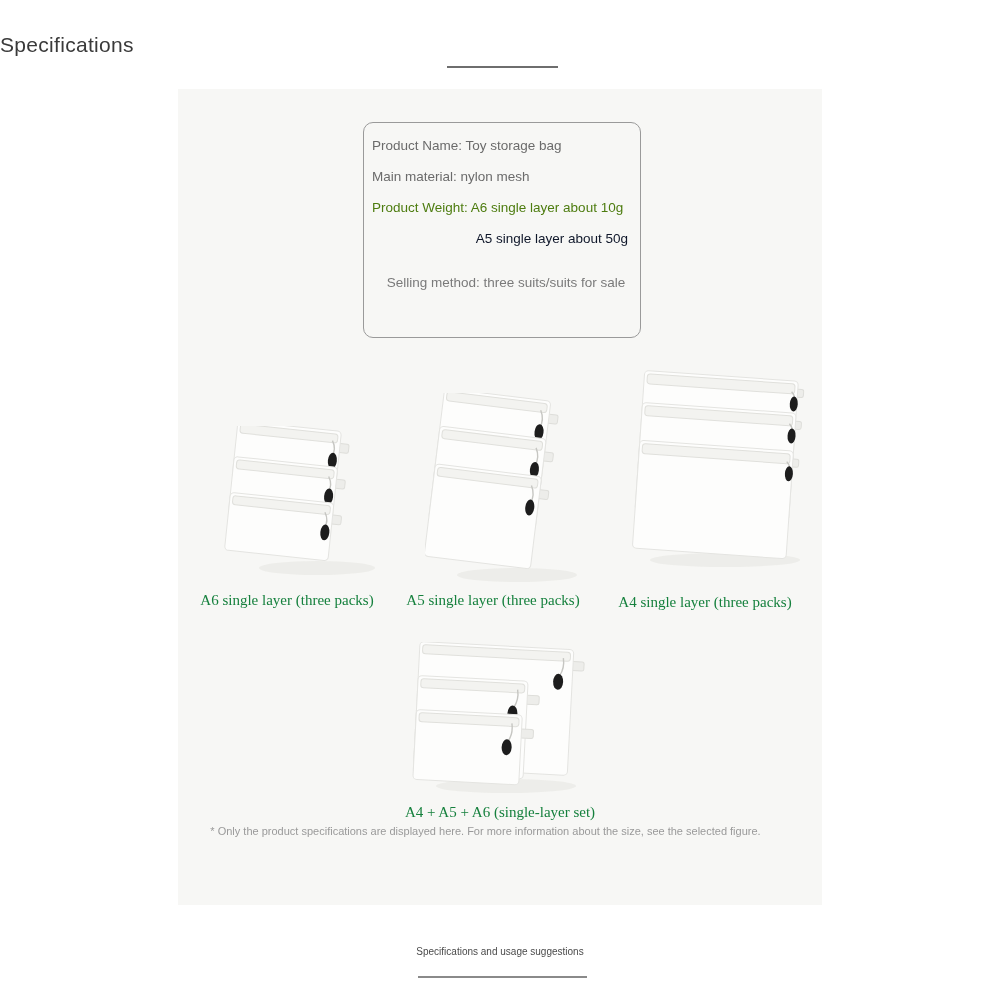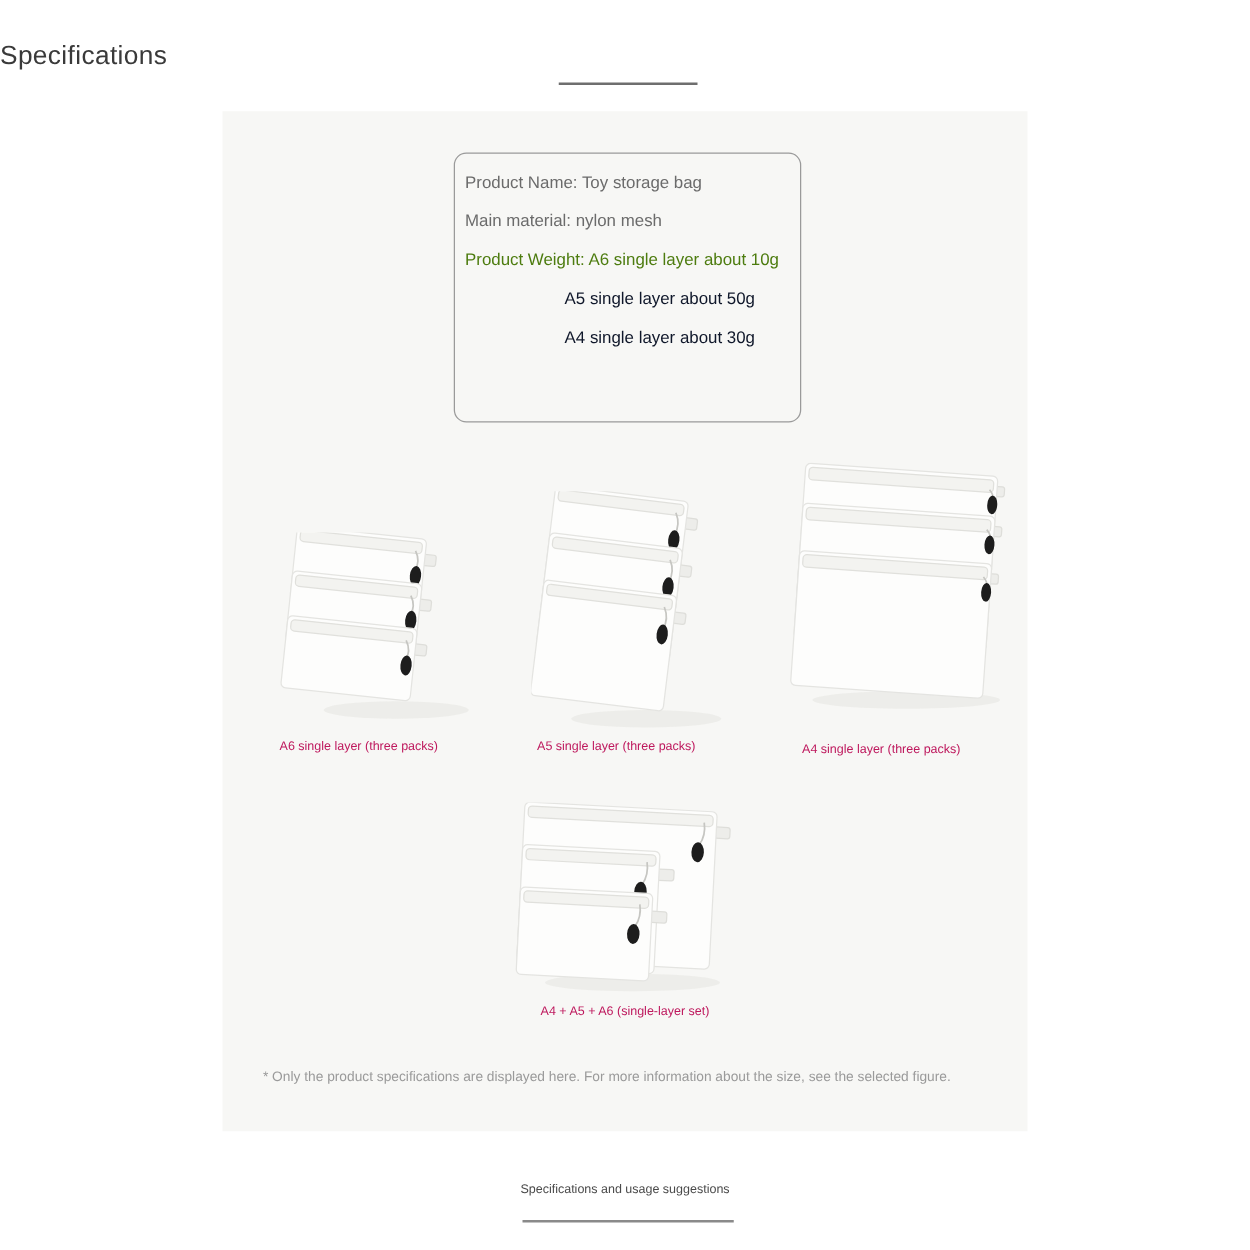--- a/index.html
+++ b/index.html
@@ -17,34 +17,34 @@
     position:absolute; top:66px; left:447px; width:111px; height:2px;
     background:#6e6e6e;
   }
   .panel {
     position:absolute; left:178px; top:89px; width:644px; height:816px;
     background:#f7f7f5;
   }
   .spec-box {
     position:absolute; left:363px; top:122px; width:278px; height:216px;
     border:1px solid #9a9a9a; border-radius:10px;
-    padding:7px 24px 0 8px;
+    padding:7px 0 0 8px;
   }
   .spec-line { font-size:13.5px; line-height:31px; white-space:nowrap; }
   .spec-dark  { color:#6b6b6b; }
   .spec-light { color:#4d7c0f; }
   .spec-mid   { color:#0f172a; text-align:right; padding-right:12px; }
   .spec-sell  { color:#7a7a7a; text-align:center; margin-top:13px; }
   .stack { position:absolute; }
   .caption {
     position:absolute; transform:translateX(-50%);
-    font-size:10px; color:#be185d; white-space:nowrap;
+    font-size:15px; color:#15803d; white-space:nowrap;font-family:Liberation Serif, serif;
   }
   .footnote {
-    position:absolute; top:856px; left:0; width:971px;
+    position:absolute; top:825px; left:0; width:971px;
     text-align:center; font-size:11px; color:#9a9a9a;
   }
   .footer-title {
     position:absolute; top:946px; left:0; width:1000px;
     text-align:center; font-size:10px; color:#4a4a4a;
   }
   .footer-underline {
     position:absolute; top:976px; left:418px; width:169px; height:2px;
     background:#8a8a8a;
   }
@@ -64,21 +64,21 @@
   <div class="page-title">Specifications</div>
   <div class="title-underline"></div>
 
   <div class="panel"></div>
 
   <div class="spec-box">
     <div class="spec-line spec-dark">Product Name: Toy storage bag</div>
     <div class="spec-line spec-dark">Main material: nylon mesh</div>
     <div class="spec-line spec-light">Product Weight: A6 single layer about 10g</div>
     <div class="spec-line spec-mid">A5 single layer about 50g</div>
-    <div class="spec-line spec-mid">A4 single layer about 30g</div>
+    <div class="spec-line spec-sell">Selling method: three suits/suits for sale</div>
   </div>
 
   <svg class="stack" style="left:222px;top:426px" width="165" height="155" viewBox="0 0 165 155">
     <ellipse class="shadow" cx="95" cy="142" rx="58" ry="7"></ellipse>
     <g transform="rotate(6 82 75)">
       <g>
         <rect class="bag-tab" x="108" y="14" width="13" height="9" rx="2"></rect>
         <rect class="bag-body" x="8" y="2" width="104" height="58" rx="4"></rect>
         <rect class="bag-band" x="11" y="5" width="98" height="9" rx="3"></rect>
         <path class="zip-cord" d="M104 12 q5 8 1 16"></path>

